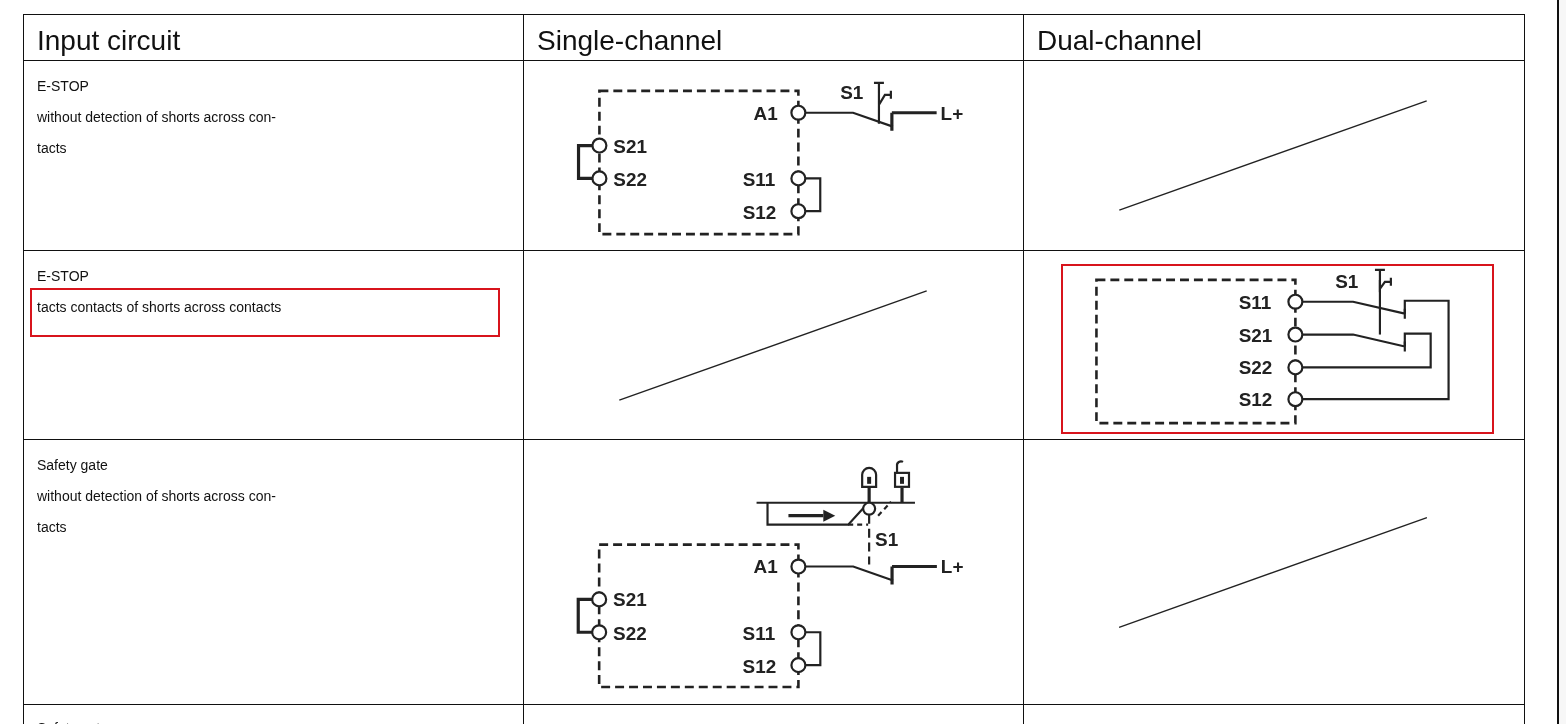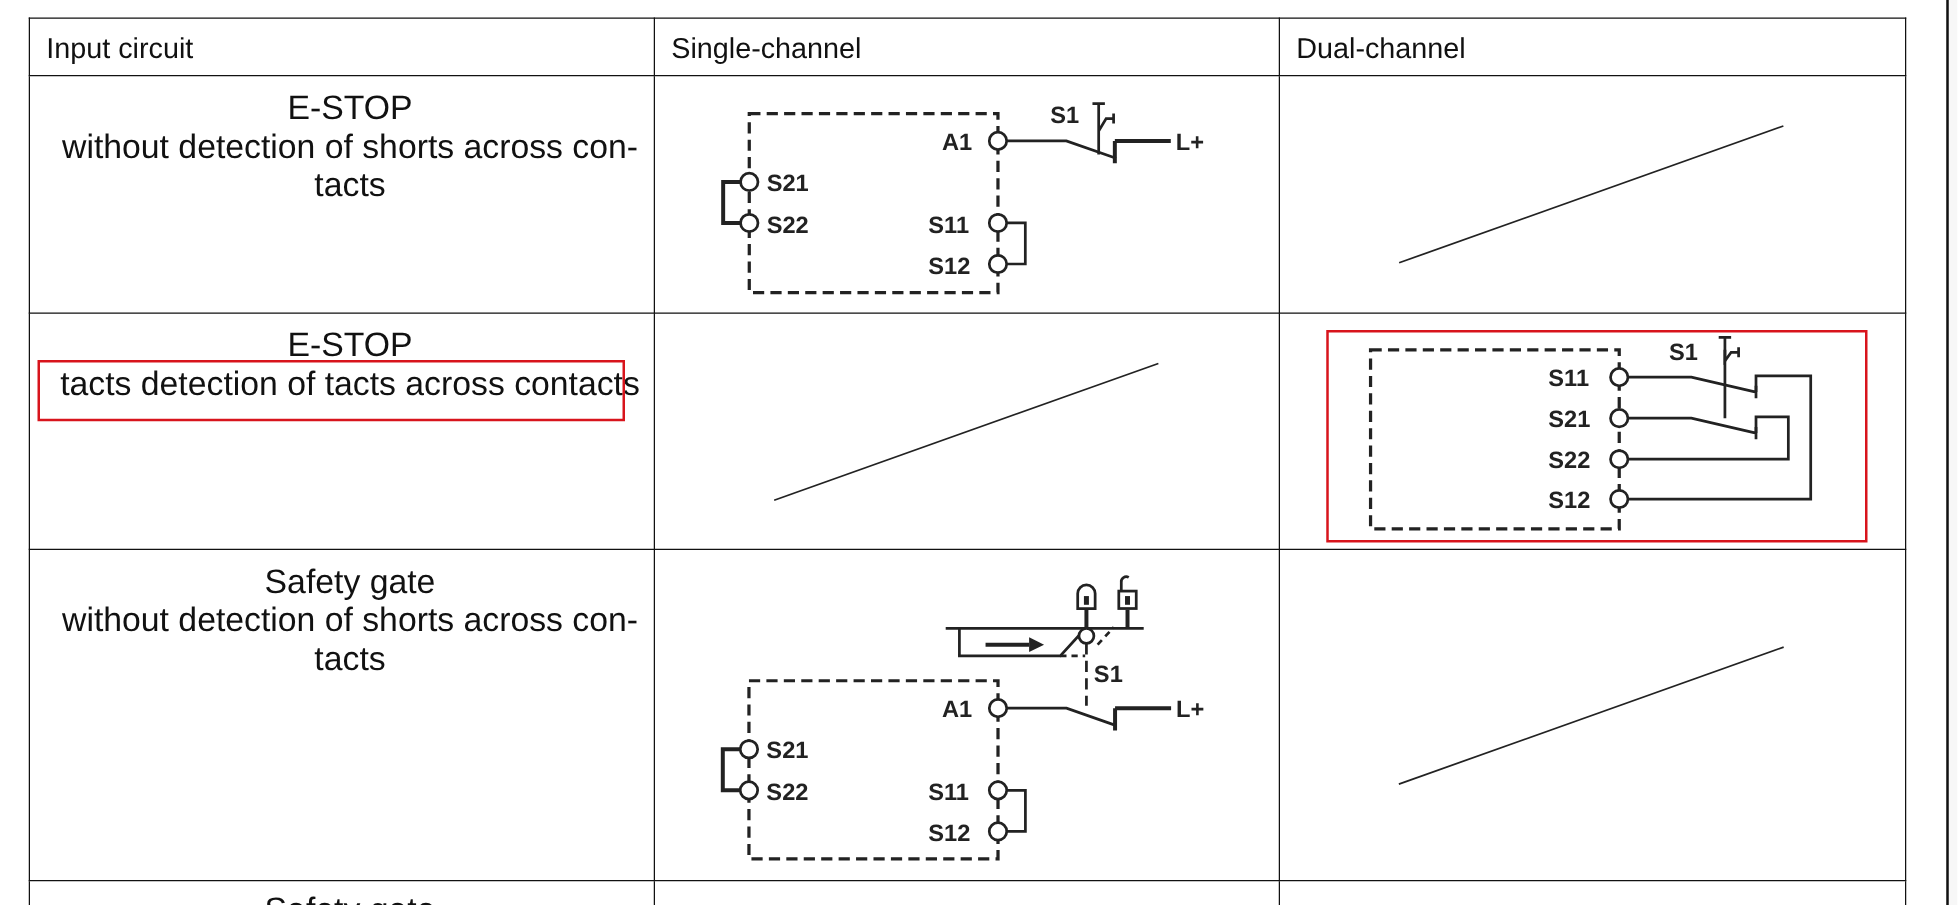--- a/index.html
+++ b/index.html
@@ -6,25 +6,25 @@
     body { width: 1566px; height: 724px; overflow: hidden; position: relative;
            font-family: "Liberation Sans", sans-serif; color: #111; }
     .page { position: absolute; left: 0; top: 0; width: 1566px; height: 724px; background: #fff; }
     .right-edge { position: absolute; left: 1557px; top: 0; width: 9px; height: 724px;
                   background: #f7f7f7; border-left: 2px solid #111; box-sizing: border-box; }
     table.circuits { position: absolute; left: 23px; top: 14px; border-collapse: collapse;
                      table-layout: fixed; }
     table.circuits td, table.circuits th {
       border: 1.5px solid #111; vertical-align: top; padding: 0; position: relative;
       font-weight: normal; text-align: left; }
-    th .hd { display: block; padding: 10px 0 0 13px; font-size: 23px; height: 36px; box-sizing: border-box; }
+    th .hd { display: block; padding: 10px 0 0 13px; font-size: 28px; height: 36px; box-sizing: border-box; }
     col.c1 { width: 500px; } col.c2 { width: 500px; } col.c3 { width: 501px; }
     tr.hrow { height: 46px; }
     tr.r1 { height: 190px; } tr.r2 { height: 189px; } tr.r3 { height: 265px; } tr.r4 { height: 40px; }
-    .desc { padding: 10px 0 0 13px; font-size: 27px; line-height: 31px; text-align: center; }
+    .desc { padding: 10px 0 0 13px; font-size: 14px; line-height: 31px; }
     .desc b { font-weight: normal; }
     .desc .title { display: block; }
     .cell-svg { position: absolute; left: 0; top: 0; width: 100%; height: 100%; }
     .hl { position: absolute; border: 2.5px solid #d8141c; box-sizing: border-box; }
     .lbl { font-family: "Liberation Sans", sans-serif; font-weight: bold; font-size: 19px; fill: #222; }
     .ln { stroke: #222; stroke-width: 2.2; fill: none; }
     .thick { stroke: #222; stroke-width: 3.2; fill: none; }
     .dash { stroke: #222; stroke-width: 2.6; fill: none; stroke-dasharray: 9 5; }
     .term { stroke: #222; stroke-width: 2.2; fill: #fff; }
     .na { stroke: #222; stroke-width: 1.4; }
@@ -86,21 +86,21 @@
         <svg class="cell-svg" viewBox="0 0 501 190">
           <line class="na" x1="95" y1="150" x2="404" y2="40"></line>
         </svg>
       </td>
     </tr>
 
     <tr class="r2">
       <td>
         <div class="desc">
           <span class="title">E-STOP</span>
-          <b>tacts</b><span> detection of tacts across contacts</span>
+          <b>tacts</b><span> contacts of shorts across contacts</span>
         </div>
         <div class="hl" style="left: 6px; top: 37px; width: 470px; height: 49px; border-color: rgb(216, 20, 28);"></div>
       </td>
       <td>
         <svg class="cell-svg" viewBox="0 0 500 189">
           <line class="na" x1="95" y1="150" x2="404" y2="40"></line>
         </svg>
       </td>
       <td>
         <svg class="cell-svg" viewBox="0 0 501 189">

